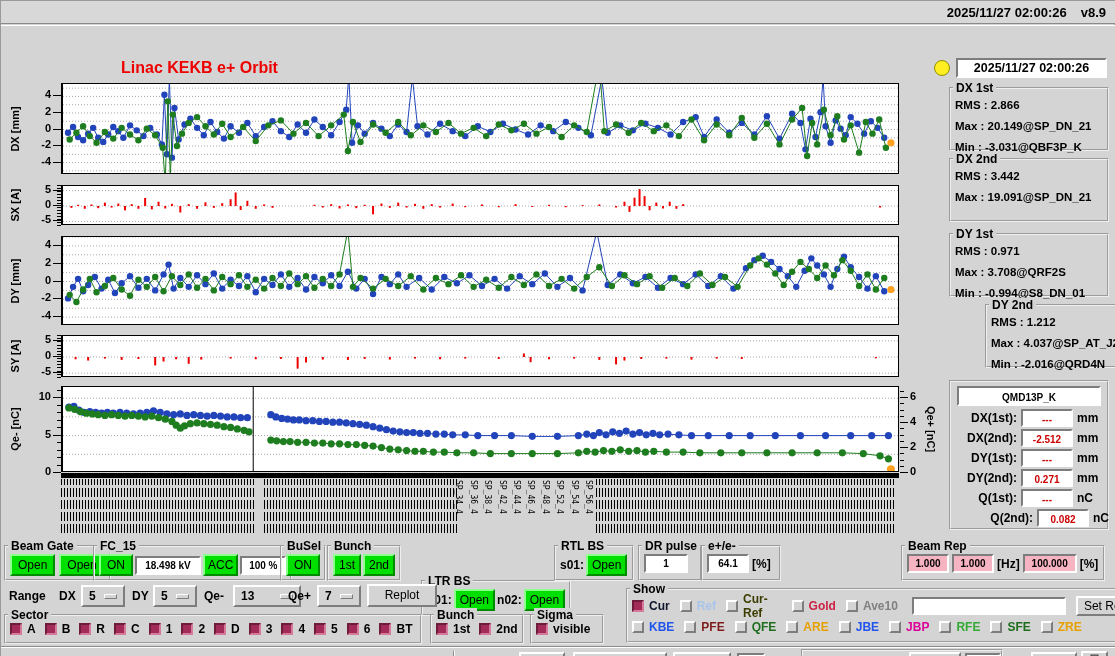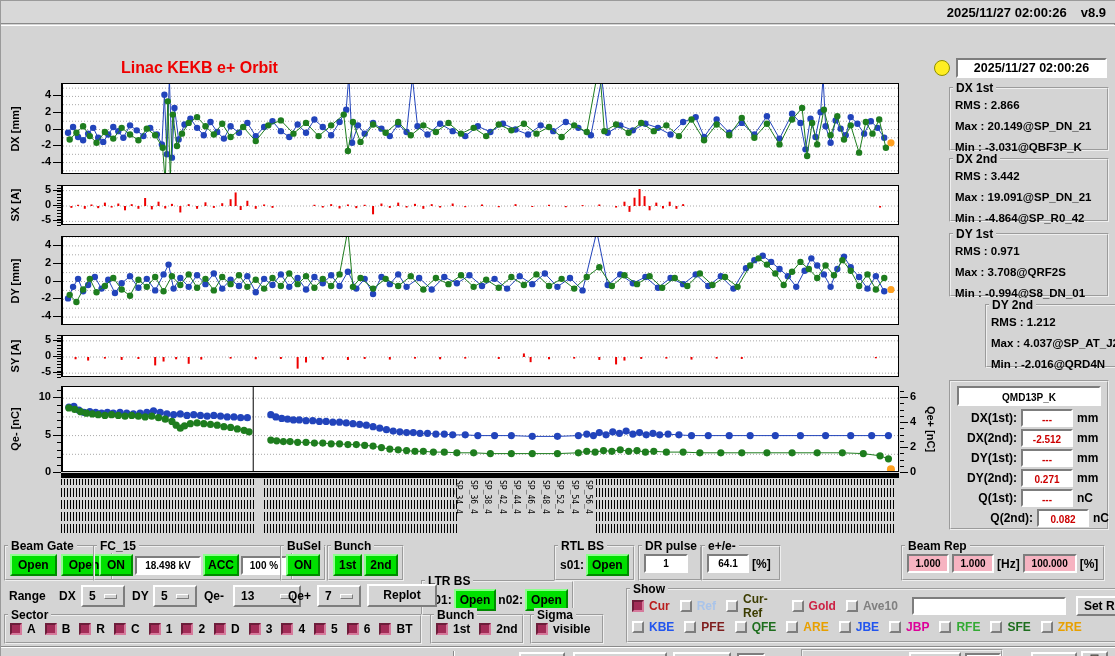--- a/index.html
+++ b/index.html
@@ -25,21 +25,21 @@
   .blackband { position:absolute; left:60px; width:838px; height:5px; background:#000; }
   .stripes { position:absolute; background-image:
       repeating-linear-gradient(0deg, rgba(0,0,0,0) 0 9px, #d4d4d4 9px 12px),
       repeating-linear-gradient(90deg, #000 0 1px, rgba(0,0,0,0) 1px 3px); }
   .vlabel { position:absolute; font-family:"DejaVu Sans Mono", monospace; font-size:8px; white-space:nowrap;
             transform:rotate(90deg); transform-origin:0 0; letter-spacing:0; }
   fieldset { position:absolute; border:2px groove #efefef; background:transparent; }
   legend { font-weight:bold; font-size:12px; background:#d4d4d4; padding:0 3px; margin-left:2px; white-space:nowrap; }
   .grouprow { display:flex; align-items:center; gap:4px; padding:1px 4px 3px 4px; }
   .btn { border-top:2px solid #fff; border-left:2px solid #fff; border-bottom:2px solid #7d7d7d; border-right:2px solid #7d7d7d;
-         background:#d4d4d4; font-weight:bold; font-size:12px; text-align:center; padding:2px 6px; white-space:nowrap; cursor:default; }
+         background:#d4d4d4; font-weight:normal; font-size:12px; text-align:center; padding:2px 6px; white-space:nowrap; cursor:default; }
   .green { background:#00e000; border-top-color:#8cff8c; border-left-color:#8cff8c; border-bottom-color:#008a00; border-right-color:#008a00; }
   .field { border-top:2px solid #7d7d7d; border-left:2px solid #7d7d7d; border-bottom:2px solid #fff; border-right:2px solid #fff;
            background:#fff; font-weight:bold; font-size:10px; text-align:center; padding:2px 4px; white-space:nowrap; }
   .pink { background:#f6b3c1; }
   .lbl { font-weight:bold; font-size:12px; white-space:nowrap; }
   .optmenu { border-top:2px solid #fff; border-left:2px solid #fff; border-bottom:2px solid #7d7d7d; border-right:2px solid #7d7d7d;
              background:#d4d4d4; font-weight:bold; font-size:12px; display:inline-flex; align-items:center;
              padding:2px 6px; gap:8px; cursor:default; }
   .optdash { width:13px; height:5px; background:#d4d4d4; border-top:1px solid #fff; border-left:1px solid #fff;
              border-bottom:1px solid #7d7d7d; border-right:1px solid #7d7d7d; margin-left:auto; }
@@ -887,21 +887,20 @@
         <fieldset class="statsbox" style="left: 948px; top: 55px; width: 160px; height: 70px;">
           <legend>DX 1st</legend>
           <div>RMS :  2.866</div>
           <div>Max :  20.149@SP_DN_21</div>
           <div>Min :  -3.031@QBF3P_K</div>
         </fieldset>
         <fieldset class="statsbox" style="left: 948px; top: 126px; width: 160px; height: 70px;">
           <legend>DX 2nd</legend>
           <div>RMS :  3.442</div>
           <div>Max :  19.091@SP_DN_21</div>
-          <div>Min :  -4.864@SP_R0_42</div>
         </fieldset>
         <fieldset class="statsbox" style="left: 948px; top: 201px; width: 160px; height: 70px;">
           <legend>DY 1st</legend>
           <div>RMS :  0.971</div>
           <div>Max :  3.708@QRF2S</div>
           <div>Min :  -0.994@S8_DN_01</div>
         </fieldset>
         <fieldset class="statsbox" style="left: 984px; top: 272px; width: 160px; height: 70px;">
           <legend>DY 2nd</legend>
           <div>RMS :  1.212</div>
@@ -1120,21 +1119,21 @@
             <span>visible</span>
           </span>
         </div>
     </fieldset>
 
     <fieldset style="left:625px;top:556px;width:481px;height:61px;">
       <legend>Show</legend>
       <div class="grouprow" id="showrow1" style="gap:10px;padding-top:0;height:22px;">
           <span class="cbitem">
             <span class="cb checked"></span>
-            <span style="color: #b91c1c;">Cur</span>
+            <span style="color: #0f172a;">Cur</span>
           </span>
           <span class="cbitem">
             <span class="cb"></span>
             <span style="color: rgb(169, 196, 234);">Ref</span>
           </span>
           <span class="cbitem">
             <span class="cb"></span>
             <span style="color: rgb(60, 60, 0);">Cur-Ref</span>
           </span>
           <span class="cbitem">

